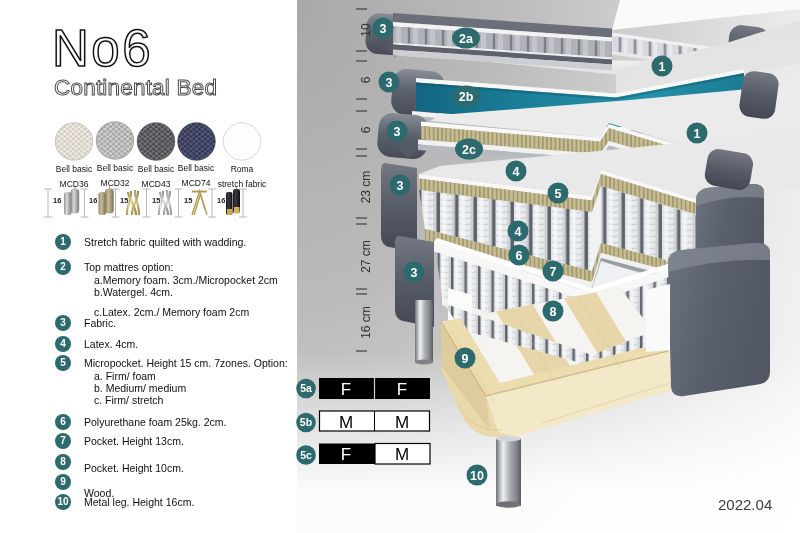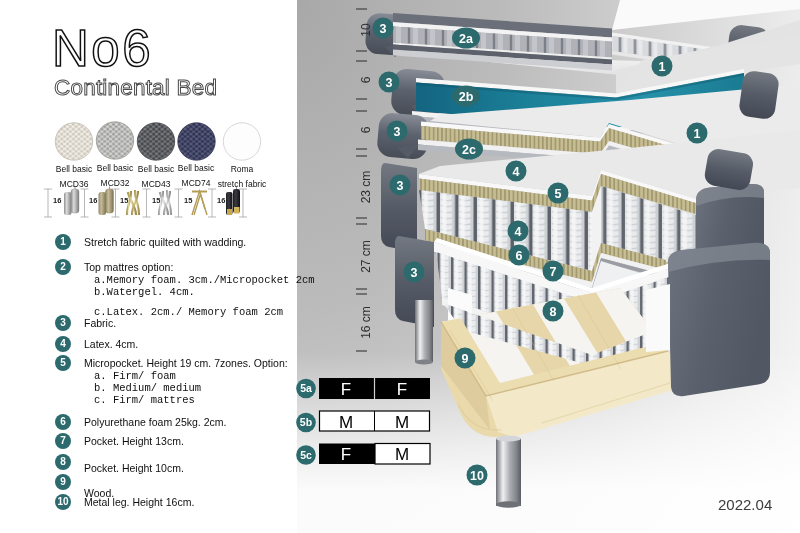--- a/index.html
+++ b/index.html
@@ -8,21 +8,21 @@
   
   #panel{left:297px;top:0;width:503px;height:533px;
     background:linear-gradient(to bottom, rgba(255,255,255,0) 66%, rgba(255,255,255,0.92) 92%),
                radial-gradient(620px 930px at 0 0, #a8a8a8 0%, #bbbbbb 33%, #d2d2d2 58%, #e9e9e9 78%, #fbfbfb 100%);}
   .swlabel{position:absolute;width:56px;text-align:center;font-size:8.5px;line-height:15px;color:#111;}
   .list{position:absolute;left:52px;top:0;width:250px;}
   .li{position:absolute;left:0;}
   .num{position:absolute;width:16px;height:16px;border-radius:50%;background:#2c6a6d;color:#fff;
        font-size:10px;font-weight:bold;text-align:center;line-height:16px;left:3px;}
   .txt{position:absolute;left:32px;font-size:10.5px;color:#0f0f0f;white-space:nowrap;line-height:12px;}
-  .sub{position:absolute;left:42px;font-size:10.5px;color:#0f0f0f;white-space:nowrap;line-height:12px;font-family:Liberation Mono, monospace;}
+  .sub{position:absolute;left:42px;font-size:10.5px;color:#0f0f0f;white-space:nowrap;line-height:12px;}
 </style>
 </head>
 <body>
 
 <div id="panel" class="abs"></div>
 
 <svg class="abs" style="left:48px;top:18px" width="240" height="90" viewBox="0 0 240 90">
   <text x="4" y="48" font-size="51" letter-spacing="2.5" fill="none" stroke="#111" stroke-width="1.5" font-family="Liberation Sans, sans-serif">No6</text>
 
   <text x="6" y="77" font-size="22.5" letter-spacing="0.2" fill="none" stroke="#4a4a4a" stroke-width="1" font-family="Liberation Sans, sans-serif">Continental Bed</text>
@@ -220,24 +220,24 @@
       <span class="txt" style="top:2px">Fabric.</span>
     </div>
 
 <div class="li" style="top:336px">
       <span class="num">4</span>
       <span class="txt" style="top:2px">Latex. 4cm.</span>
     </div>
 
 <div class="li" style="top:355px">
       <span class="num">5</span>
-      <span class="txt" style="top:2px">Micropocket. Height 19 cm. 7zones. Option:</span>
+      <span class="txt" style="top:2px">Micropocket. Height 15 cm. 7zones. Option:</span>
   <span class="sub" style="top:15px">a. Firm/ foam</span>
   <span class="sub" style="top:27px">b. Medium/ medium</span>
-  <span class="sub" style="top:39px">c. Firm/ mattres</span>
+  <span class="sub" style="top:39px">c. Firm/ stretch</span>
     </div>
 
 <div class="li" style="top:414px">
       <span class="num">6</span>
       <span class="txt" style="top:2px">Polyurethane foam 25kg. 2cm.</span>
     </div>
 
 <div class="li" style="top:433px">
       <span class="num">7</span>
       <span class="txt" style="top:2px">Pocket. Height 13cm.</span>

